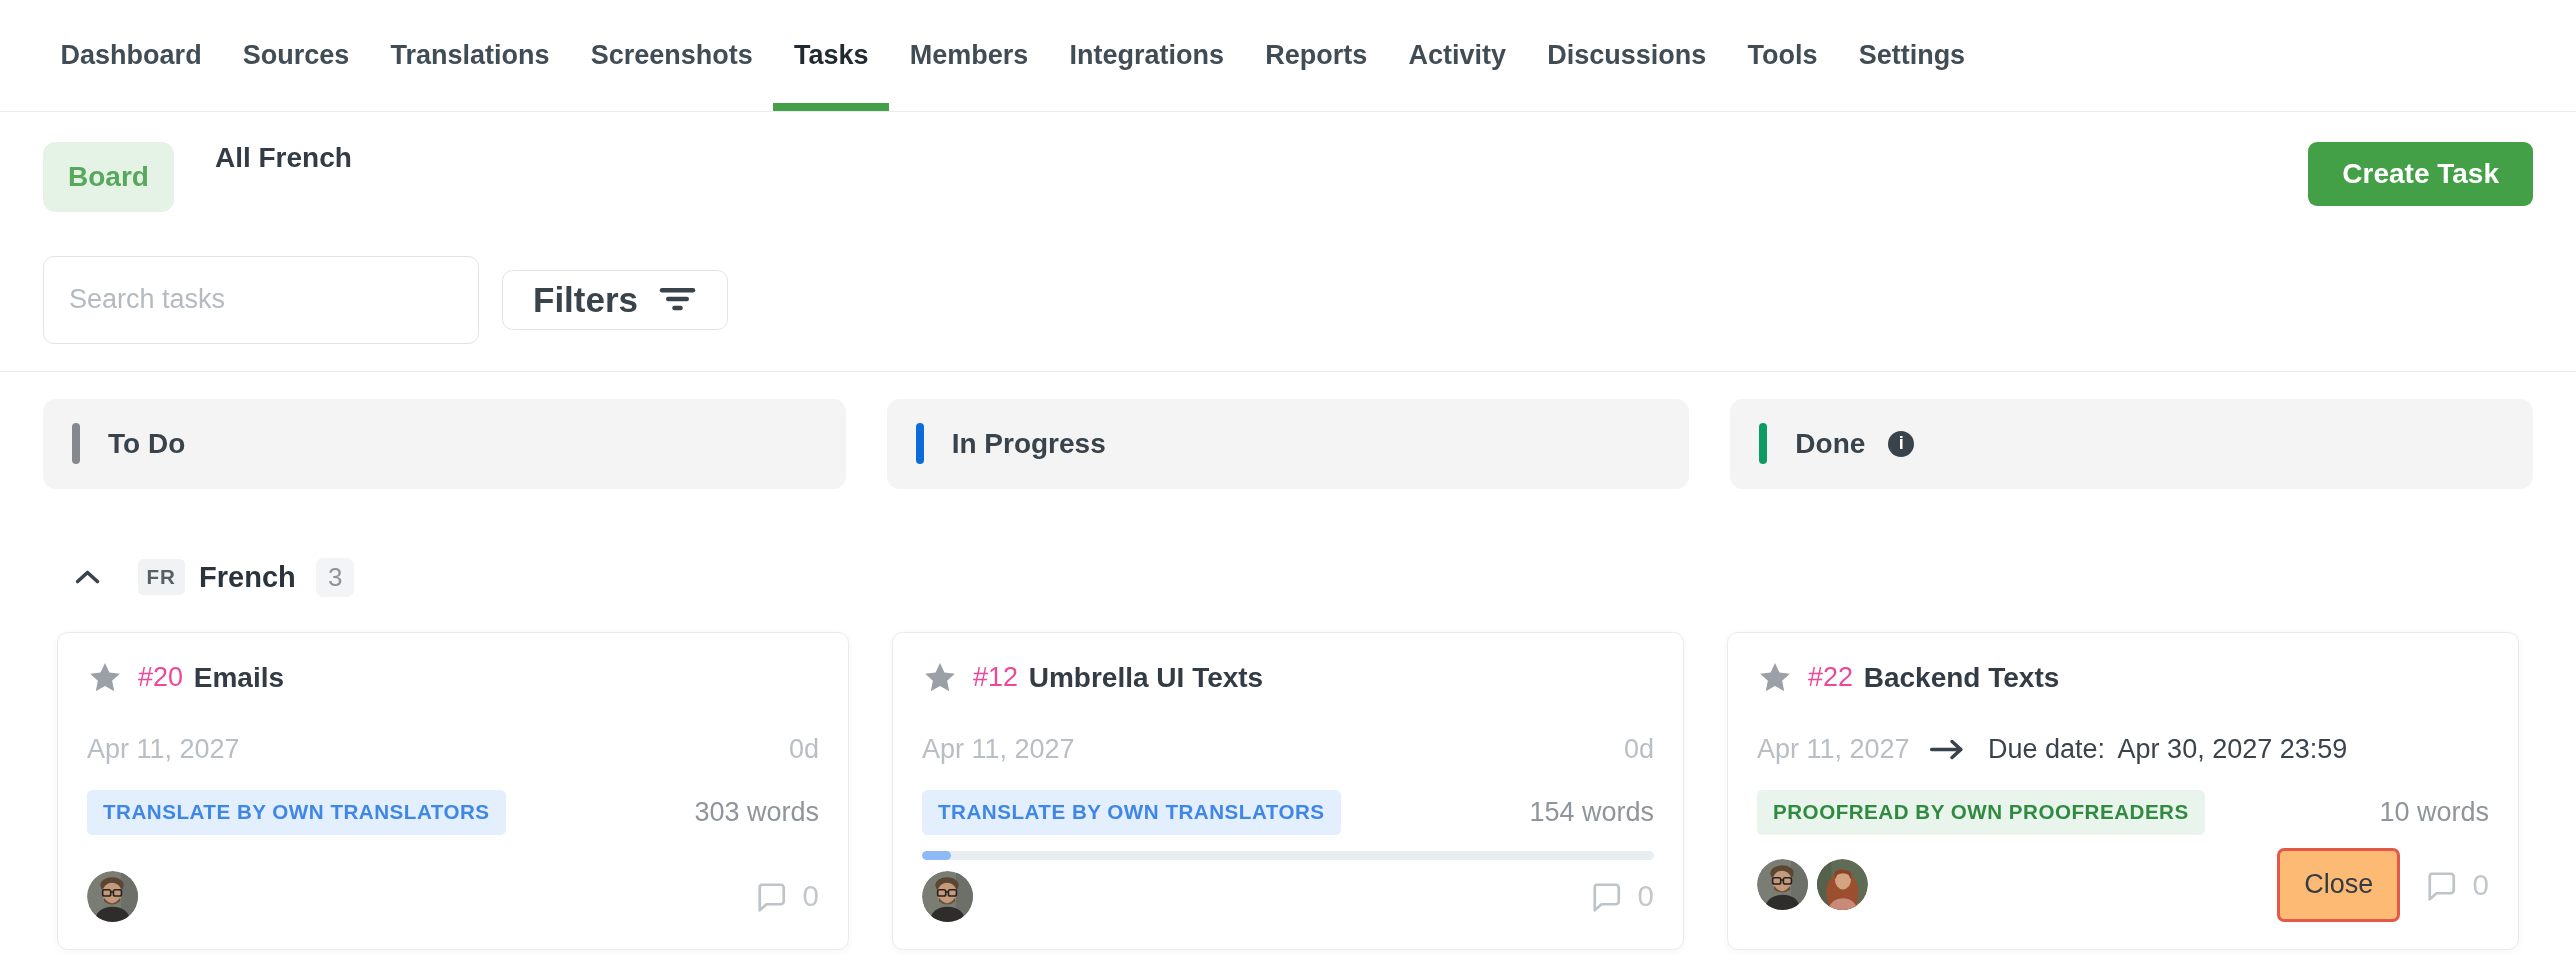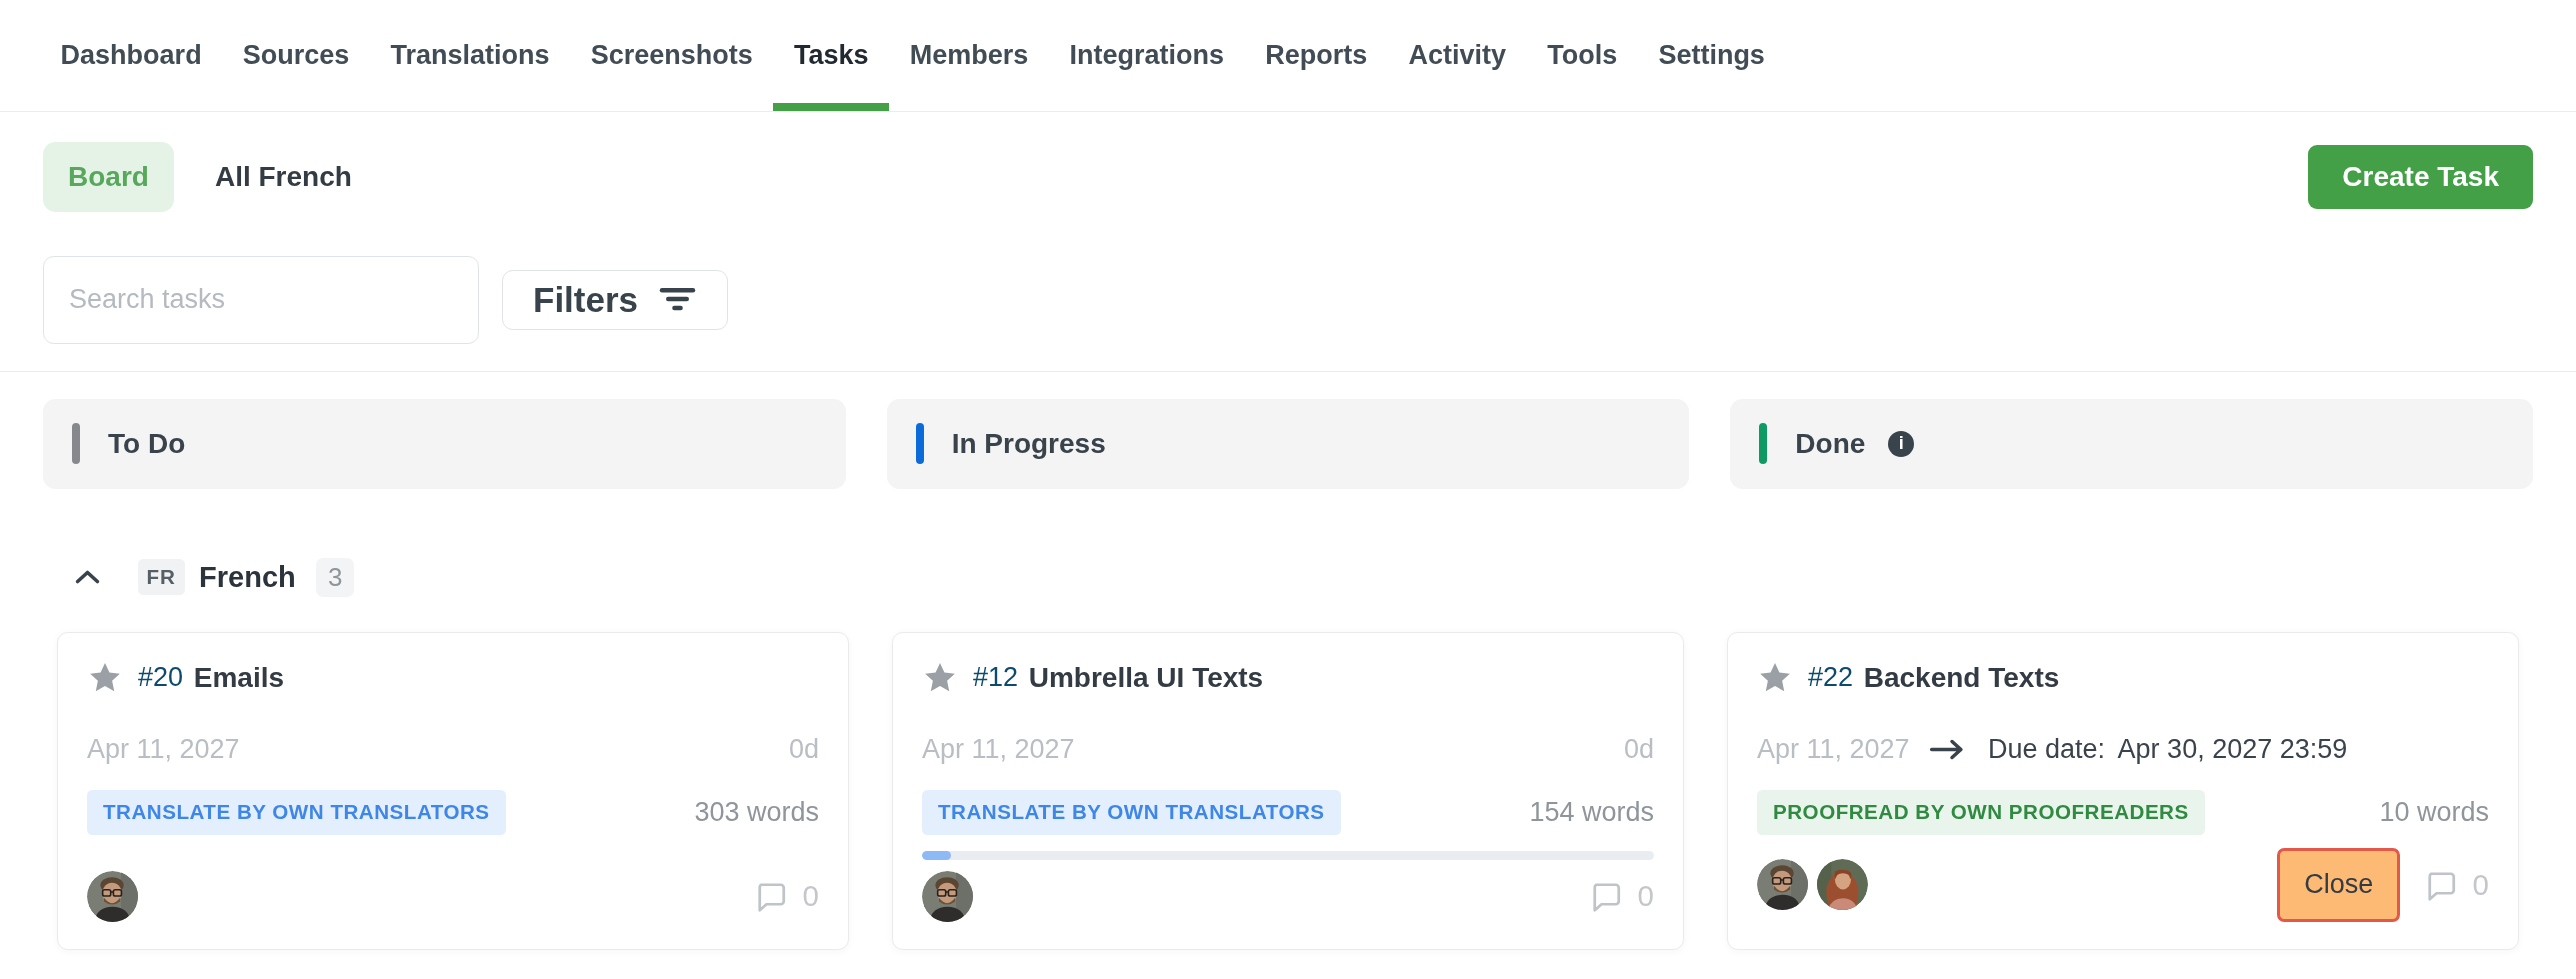--- a/index.html
+++ b/index.html
@@ -11,21 +11,21 @@
 
   
   .nav { display:flex; align-items:stretch; height:112px; padding:0 40px;
          border-bottom:1.8px solid #ececee; }
   .nav-item { display:flex; align-items:center; padding:0 20.6px; font-size:27px;
               font-weight:600; color:#414c55; cursor:pointer; white-space:nowrap;
               border-top:8px solid transparent; border-bottom:8px solid transparent; }
   .nav-item.active { font-weight:700; color:#222a31; border-bottom-color:#43a047; }
 
   
-  .toolbar-row { display:flex; align-items:center; margin-top:29.5px; padding:0 43px; height:70px; }
+  .toolbar-row { display:flex; align-items:flex-start; margin-top:29.5px; padding:0 43px; height:70px; }
   .board-chip { display:flex; align-items:center; justify-content:center; height:70px;
                 padding:0 25px; background:#e5f3e6; border-radius:12.5px; color:#57a85c;
                 font-size:28px; font-weight:600; cursor:pointer; }
   .all-tasks { margin-left:41px; font-size:28px; font-weight:600; color:#333b44; cursor:pointer; }
   .create-btn { margin-left:auto; height:64px; padding:0 34px; background:#43a047;
                 border:none; border-radius:9px; color:#ffffff; font-size:28px; font-weight:700;
                 display:flex; align-items:center; cursor:pointer; }
 
   
   .search-row { display:flex; align-items:center; margin-top:44px; padding:0 43px; gap:23px; }
@@ -59,21 +59,21 @@
                  height:39px; padding:0 9px; display:flex; align-items:center; justify-content:center;
                  font-size:26px; color:#8f959b; }
 
   
   .cards-row { display:flex; gap:43px; margin-top:34px; padding:0 57px; }
   .card { flex:1; height:318px; background:#ffffff; border:1.8px solid #e9eaec; border-radius:10.7px;
           padding:27px 29px; display:flex; flex-direction:column;
           box-shadow:0 1.8px 7.2px rgba(40,50,60,0.04); cursor:pointer; }
   .card-title-row { display:flex; align-items:center; }
   .star-btn { display:flex; align-items:center; cursor:pointer; }
-  .card-id { margin-left:15px; font-size:27px; color:#0c4a6e; }
+  .card-id { margin-left:15px; font-size:27px; color:#ec4899; }
   .card-title { margin-left:10.7px; font-size:28px; font-weight:700; color:#333b44; }
   .card-date-row { display:flex; align-items:center; margin-top:38px; font-size:27px; color:#b9bec4; }
   .days { margin-left:auto; }
   .due-arrow { margin:0 19.7px; display:flex; align-items:center; }
   .due-label { color:#3a434c; }
   .due-date { color:#3a434c; margin-left:12.5px; }
   .card-badge-row { display:flex; align-items:center; justify-content:space-between; margin-top:25px; }
   .task-badge { height:45px; display:flex; align-items:center; padding:0 16px; border-radius:5.4px;
                 font-size:20.6px; font-weight:700; letter-spacing:0.5px; white-space:nowrap; }
   .task-badge.blue { background:#e4effd; color:#3e86e8; }
@@ -97,20 +97,21 @@
 <nav class="nav">
   <div class="nav-item">Dashboard</div>
   <div class="nav-item">Sources</div>
   <div class="nav-item">Translations</div>
   <div class="nav-item">Screenshots</div>
   <div class="nav-item active">Tasks</div>
   <div class="nav-item">Members</div>
   <div class="nav-item">Integrations</div>
   <div class="nav-item">Reports</div>
   <div class="nav-item">Activity</div>
+  <div class="nav-item">Discussions</div>
   <div class="nav-item">Tools</div>
   <div class="nav-item">Settings</div>
 </nav>
 
 <div class="toolbar-row">
   <div class="board-chip">Board</div>
   <div class="all-tasks">All French</div>
   <button class="create-btn">Create Task</button>
 </div>
 

